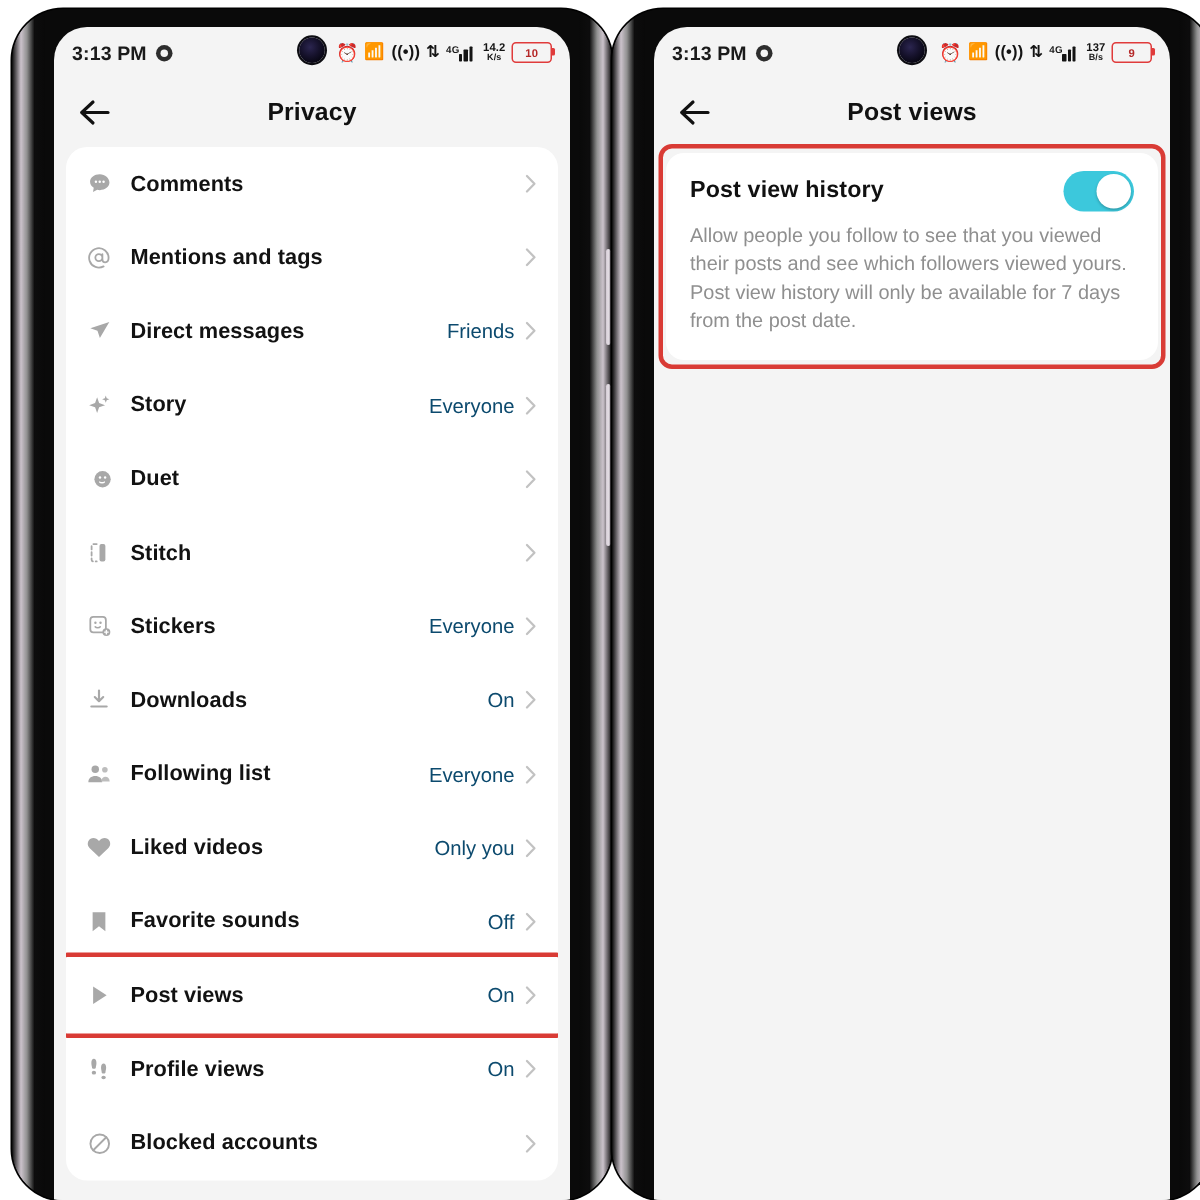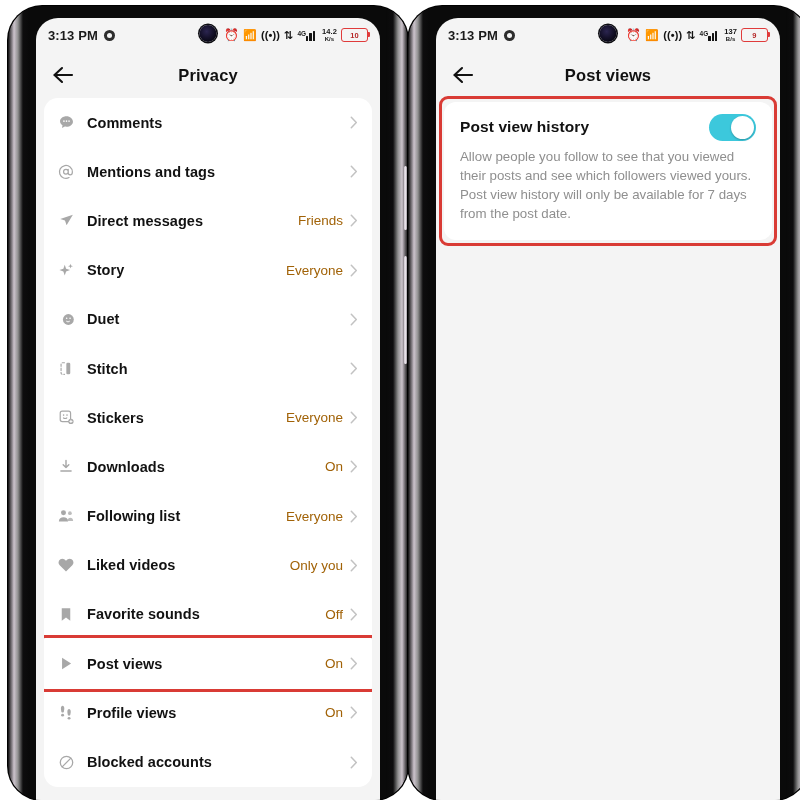--- a/index.html
+++ b/index.html
@@ -141,21 +141,21 @@
     cursor:pointer;position:relative;
   }
   .row .rowicon{
     width:24px;min-width:24px;display:flex;align-items:center;justify-content:center;
     color:#9a9a9a;margin-right:9px;
   }
   .row .rowlabel{
     font-size:14.5px;font-weight:700;color:#121212;letter-spacing:.05px;
   }
   .row .rowvalue{
-    margin-left:auto;font-size:13.5px;color:#a16207;font-weight:400;
+    margin-left:auto;font-size:13.5px;color:#0c4a6e;font-weight:400;
     padding-right:7px;white-space:nowrap;
   }
   .chev{color:#bdbdbd;display:flex;align-items:center;}
 
   
   .hl-left{
     position:absolute;left:-4px;right:-4px;top:-4px;bottom:-4px;
     border:3.5px solid #d93b35;border-radius:5px;
     pointer-events:none;
   }

